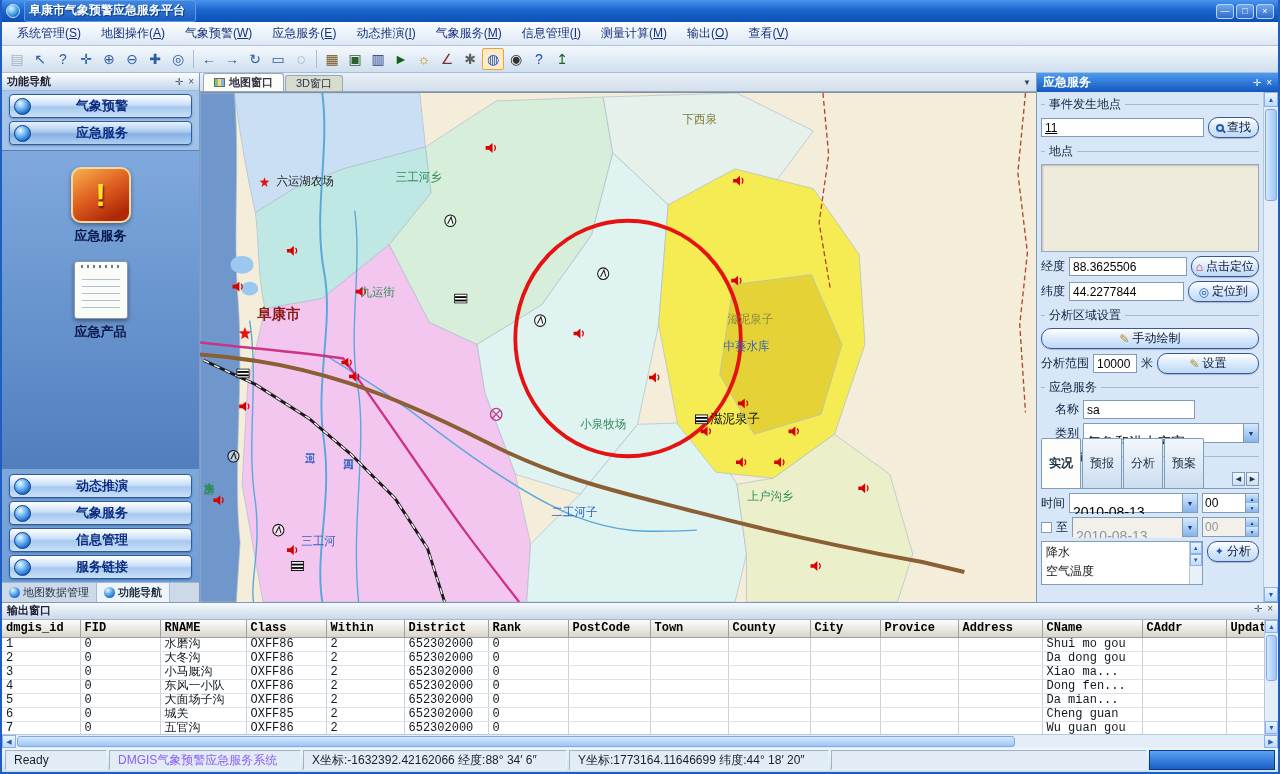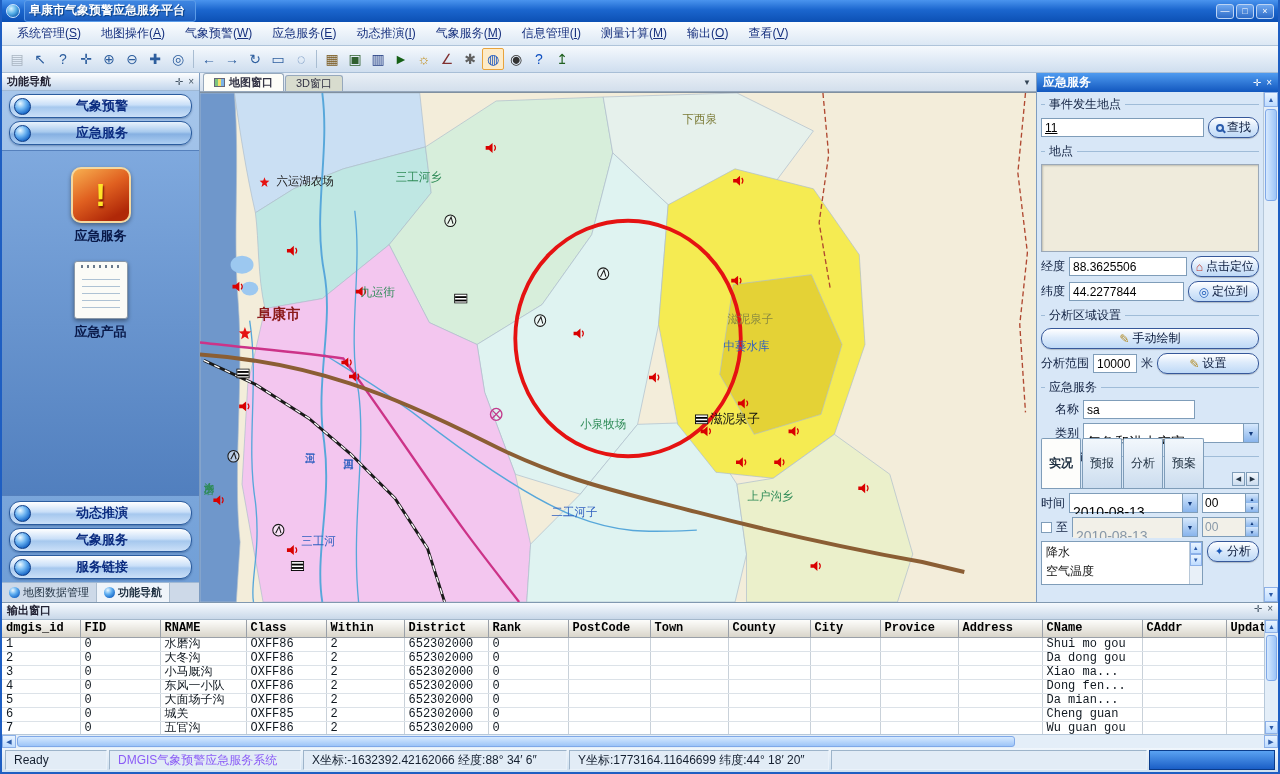--- a/index.html
+++ b/index.html
@@ -27,21 +27,21 @@
 
 
 .main{flex:1;display:flex;min-height:0}
 
 
 .left-panel{flex:0 0 198px;display:flex;flex-direction:column;background:linear-gradient(180deg,#A9C8EC,#6E9DD6);border-right:1px solid #7E9CC0;min-height:0}
 .panel-header{flex:0 0 18px;display:flex;align-items:center;padding:0 5px;background:linear-gradient(180deg,#FDFEFF,#C3D6EC);border-bottom:1px solid #9FB8D4;font-size:11px;color:#223;font-weight:bold}
 .hdr-icons{margin-left:auto;display:flex;gap:5px;font-size:10px;color:#456;font-weight:normal}
 .hdr-icons span{cursor:pointer}
 .hdr-icons.wht{color:#fff}
-.nav-pill{height:24px;margin:3px 7px 0;display:flex;align-items:center;border:1px solid #2B5C9E;border-radius:11px;background:linear-gradient(180deg,#FFFFFF,#C9DFF8 45%,#A6C8EE 55%,#CBE0F8);cursor:pointer;box-shadow:0 1px 2px rgba(10,40,90,.35)}
+.nav-pill{height:24px;margin:3px 7px 0;display:flex;align-items:center;border:1px solid #2B5C9E;border-radius:4px;background:linear-gradient(180deg,#FFFFFF,#C9DFF8 45%,#A6C8EE 55%,#CBE0F8);cursor:pointer;box-shadow:0 1px 2px rgba(10,40,90,.35)}
 .nav-pill.pressed{background:linear-gradient(180deg,#E8F2FC,#A8CAEE 45%,#86B0E2 55%,#AECFF2)}
 .nav-pill .globe{width:17px;height:17px;border-radius:50%;margin-left:4px;background:radial-gradient(circle at 35% 30%,#EAF8FF,#6CB4F2 40%,#1563C4 78%);border:1px solid #0D3C86;flex:0 0 17px}
 .nav-pill .plabel{flex:1;text-align:center;font-weight:bold;color:#0B2C80;font-size:13px;margin-right:18px;white-space:nowrap}
 .nav-top{padding-bottom:5px}
 .nav-body{flex:1;background:linear-gradient(180deg,#7FA9DE,#517FBE);display:flex;flex-direction:column;align-items:center;overflow:hidden;border-top:1px solid #5580BC;border-bottom:1px solid #5580BC}
 .icon-card{margin-top:16px;text-align:center;cursor:pointer}
 .alert-icon{width:60px;height:56px;margin:0 auto;border-radius:10px;background:linear-gradient(150deg,#F8B050,#E06020 45%,#B02808 85%);border:2px solid #F4D8A0;box-shadow:0 2px 4px rgba(0,0,0,.4);display:flex;align-items:center;justify-content:center;color:#FFE428;font-size:32px;font-weight:bold;text-shadow:1px 2px 2px #701000}
 .notepad-icon{width:54px;height:58px;margin:0 auto;background:#FBFBF7;border:1px solid #8A98A8;border-radius:3px;box-shadow:0 2px 4px rgba(0,0,0,.4);padding-top:9px;position:relative}
 .notepad-icon::before{content:"";position:absolute;top:3px;left:6px;right:6px;height:3px;background:repeating-linear-gradient(90deg,#6A7A8C 0 2px,transparent 2px 6px)}
 .notepad-lines{height:40px;margin:2px 7px;background:repeating-linear-gradient(180deg,transparent 0 6px,#AEC2D4 6px 7px)}
@@ -221,20 +221,24 @@
           </div>
         </div>
       <div class="nav-bottom">
           <div class="nav-pill">
             <span class="globe"></span>
             <span class="plabel">动态推演</span>
           </div>
           <div class="nav-pill">
             <span class="globe"></span>
             <span class="plabel">气象服务</span>
+          </div>
+          <div class="nav-pill">
+            <span class="globe"></span>
+            <span class="plabel">信息管理</span>
           </div>
           <div class="nav-pill">
             <span class="globe"></span>
             <span class="plabel">服务链接</span>
           </div>
         </div>
       <div class="nav-tabs">
           <div class="nav-tab">
             <span class="mini-globe"></span>
             <span>地图数据管理</span>

